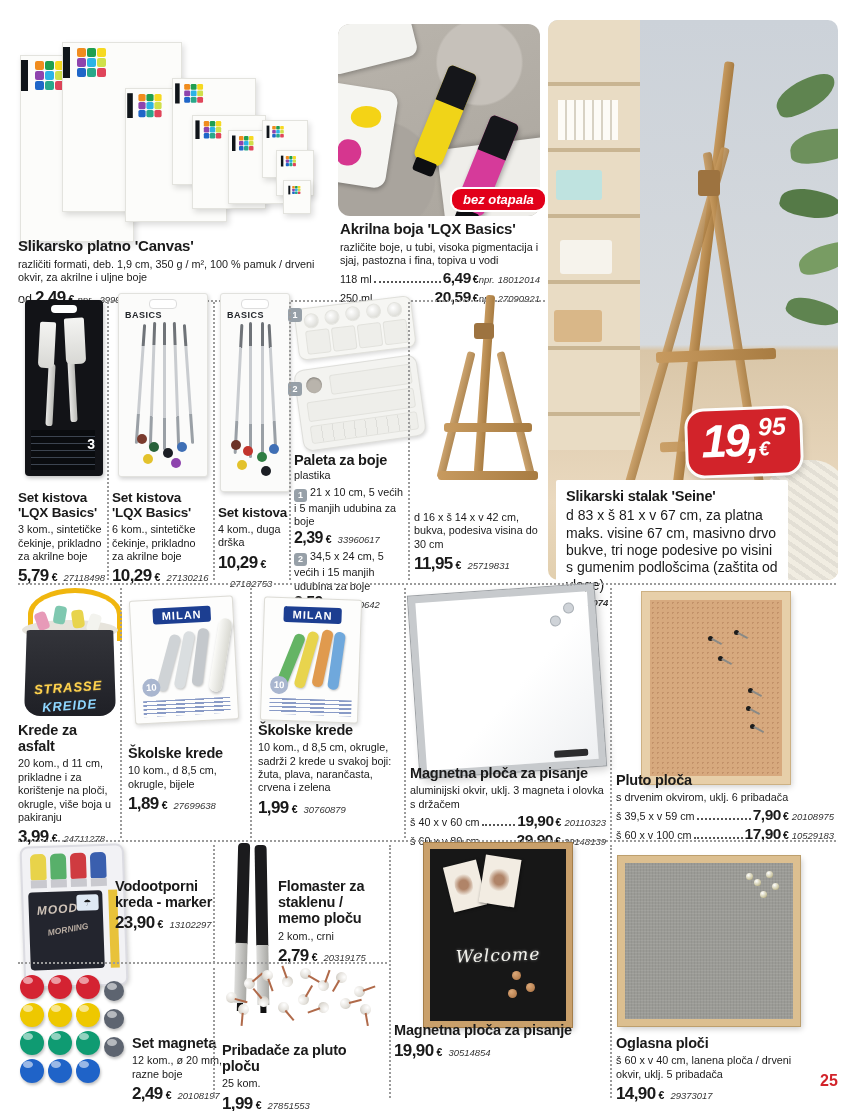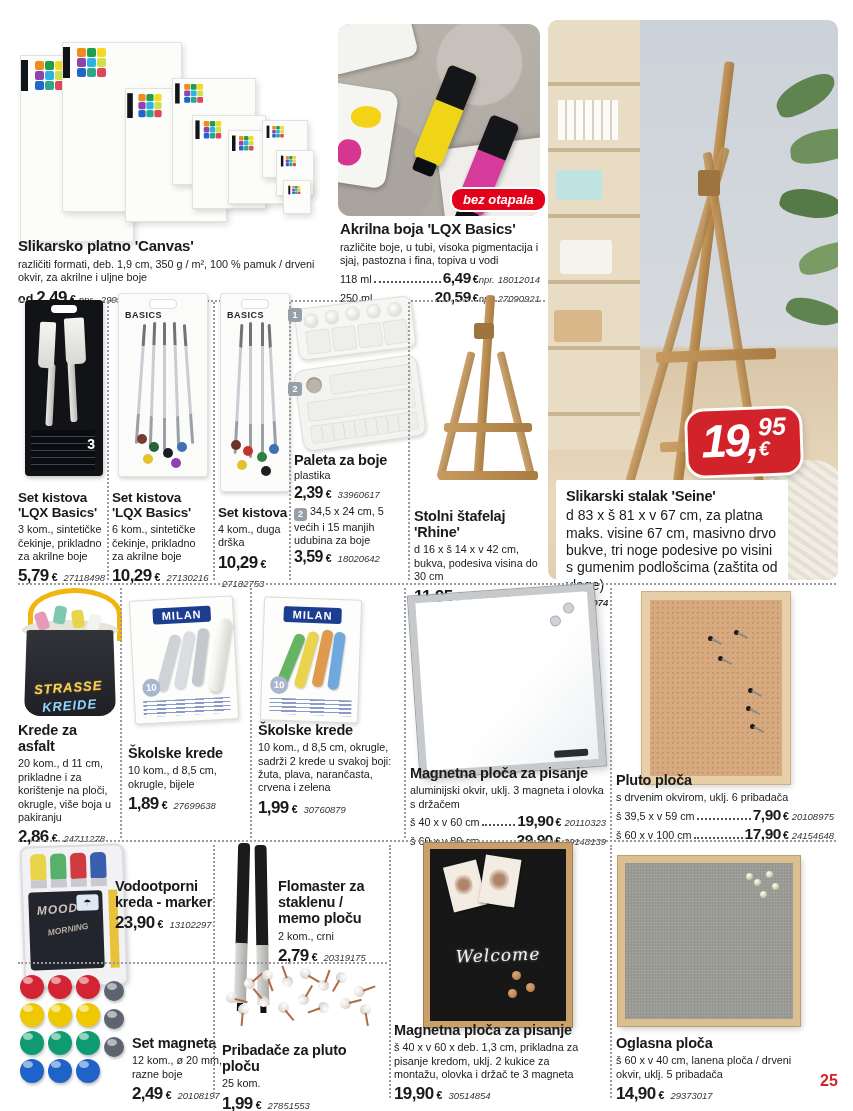--- a/index.html
+++ b/index.html
@@ -7,21 +7,21 @@
         font-family:"Liberation Sans",sans-serif;color:#1a1a1a}
   
   .pt{position:absolute}
   .title{font-weight:700;font-size:13.5px;line-height:1.12;letter-spacing:-0.2px}
   .t15{font-size:15px}
   .t14{font-size:14.5px}
   .desc{font-size:10.8px;line-height:1.24;margin-top:3px}
   .priceline{display:flex;align-items:baseline;gap:3px;margin-top:3px}
   .price{font-weight:700;font-size:17px;letter-spacing:-0.6px}
   .eur{font-weight:700;font-size:10.5px}
-  .od{font-weight:700;font-size:12.5px}
+  .od{font-weight:400;font-size:12.5px}
   .npr{font-style:italic;font-size:9.5px;color:#333}
   .sku{font-style:italic;font-size:9.5px;color:#333;margin-left:3px}
   .lrow{display:flex;align-items:baseline;font-size:10.8px;margin-top:1px}
   .lrow .size{white-space:nowrap}
   .lrow .lead{flex:1;border-bottom:2px dotted #555;margin:0 2px 3px;min-width:6px}
   .lrow .p{font-weight:700;font-size:15.5px;letter-spacing:-0.5px;white-space:nowrap}
   .lrow .eur{margin-left:2px}
   .vdesc{font-size:10.8px;line-height:1.24;margin-top:3px}
   .vbadge{display:inline-block;background:#97a0a8;color:#fff;font-weight:700;font-size:9px;
           width:13px;height:13px;line-height:13px;text-align:center;border-radius:3px;vertical-align:-2px}
@@ -416,41 +416,41 @@
     </div>
   </div>
 
   <div class="pt" style="left:218px;top:505px;width:70px">
     <div class="title">Set kistova</div>
     <div class="desc">4 kom., duga drška</div>
     <div class="priceline">
       <span class="price">10,29</span>
       <span class="eur">€</span>
     </div>
-    <div><span class="sku" style="margin-left:4px">27132753</span></div>
+    <div><span class="sku" style="margin-left:12px">27132753</span></div>
   </div>
 
   <div class="pt" style="left:294px;top:452px;width:112px">
     <div class="title t14">Paleta za boje</div>
     <div class="desc" style="margin-top:1px">plastika</div>
+    <div class="vdesc"><span class="vbadge">1</span> <span>21 x 10 cm, 5 većih i 5 manjih udubina za boje</span></div>
     <div class="priceline" style="margin-top:1px">
       <span class="price" style="font-size:16px">2,39</span>
       <span class="eur">€</span>
       <span class="sku">33960617</span>
     </div>
     <div class="vdesc"><span class="vbadge">2</span> <span>34,5 x 24 cm, 5 većih i 15 manjih udubina za boje</span></div>
     <div class="priceline" style="margin-top:1px">
       <span class="price" style="font-size:16px">3,59</span>
       <span class="eur">€</span>
       <span class="sku">18020642</span>
     </div>
   </div>
 
   <div class="pt" style="left:414px;top:508px;width:130px">
-    <div class="title t14">Stolni štafelaj 'Rhine'</div>
     <div class="desc">d 16 x š 14 x v 42 cm, bukva, podesiva visina do 30 cm</div>
     <div class="priceline">
       <span class="price">11,95</span>
       <span class="eur">€</span>
       <span class="sku">25719831</span>
     </div>
   </div>
 
   <div class="vd" style="left:107px;top:302px;height:278px"></div>
   <div class="vd" style="left:213px;top:302px;height:278px"></div>
@@ -504,21 +504,21 @@
     <div class="pinb" style="left:68px;top:56px"></div>
     <div class="pinb" style="left:98px;top:88px"></div>
     <div class="pinb" style="left:96px;top:106px"></div>
     <div class="pinb" style="left:100px;top:124px"></div>
   </div>
 
   <div class="pt" style="left:18px;top:722px;width:99px">
     <div class="title t14">Krede za asfalt</div>
     <div class="desc">20 kom., d 11 cm, prikladne i za korištenje na ploči, okrugle, više boja u pakiranju</div>
     <div class="priceline">
-      <span class="price">2,86</span>
+      <span class="price">3,99</span>
       <span class="eur">€</span>
       <span class="sku">24711278</span>
     </div>
   </div>
 
   <div class="pt" style="left:128px;top:745px;width:116px">
     <div class="title t14">Školske krede</div>
     <div class="desc">10 kom., d 8,5 cm, okrugle, bijele</div>
     <div class="priceline">
       <span class="price">1,89</span>
@@ -564,21 +564,21 @@
       <span class="lead"></span>
       <span class="p">7,90</span>
       <span class="eur">€</span>
       <span class="sku">20108975</span>
     </div>
     <div class="lrow">
       <span class="size">š 60 x v 100 cm</span>
       <span class="lead"></span>
       <span class="p">17,90</span>
       <span class="eur">€</span>
-      <span class="sku">24154648</span>
+      <span class="sku">10529183</span>
     </div>
   </div>
 
   <div class="vd" style="left:120px;top:588px;height:250px"></div>
   <div class="vd" style="left:250px;top:588px;height:250px"></div>
   <div class="vd" style="left:404px;top:588px;height:250px"></div>
   <div class="vd" style="left:610px;top:588px;height:250px"></div>
   <div class="hd" style="left:18px;top:840px;width:818px"></div>
 
   <div class="cmpack">
@@ -701,30 +701,29 @@
     <div class="desc">25 kom.</div>
     <div class="priceline">
       <span class="price">1,99</span>
       <span class="eur">€</span>
       <span class="sku">27851553</span>
     </div>
   </div>
 
   <div class="pt" style="left:394px;top:1022px;width:202px">
     <div class="title t14">Magnetna ploča za pisanje</div>
-    <div class="desc">š 40 x v 60 x deb. 1,3 cm, prikladna za pisanje kredom, uklj. 2 kukice za montažu, olovka i držač te 3 magneta</div>
     <div class="priceline">
       <span class="price">19,90</span>
       <span class="eur">€</span>
       <span class="sku">30514854</span>
     </div>
   </div>
 
   <div class="pt" style="left:616px;top:1035px;width:200px">
-    <div class="title t14">Oglasna ploča</div>
+    <div class="title t14">Oglasna ploči</div>
     <div class="desc">š 60 x v 40 cm, lanena ploča / drveni okvir, uklj. 5 pribadača</div>
     <div class="priceline">
       <span class="price">14,90</span>
       <span class="eur">€</span>
       <span class="sku">29373017</span>
     </div>
   </div>
 
   <div class="vd" style="left:213px;top:968px;height:130px"></div>
 

